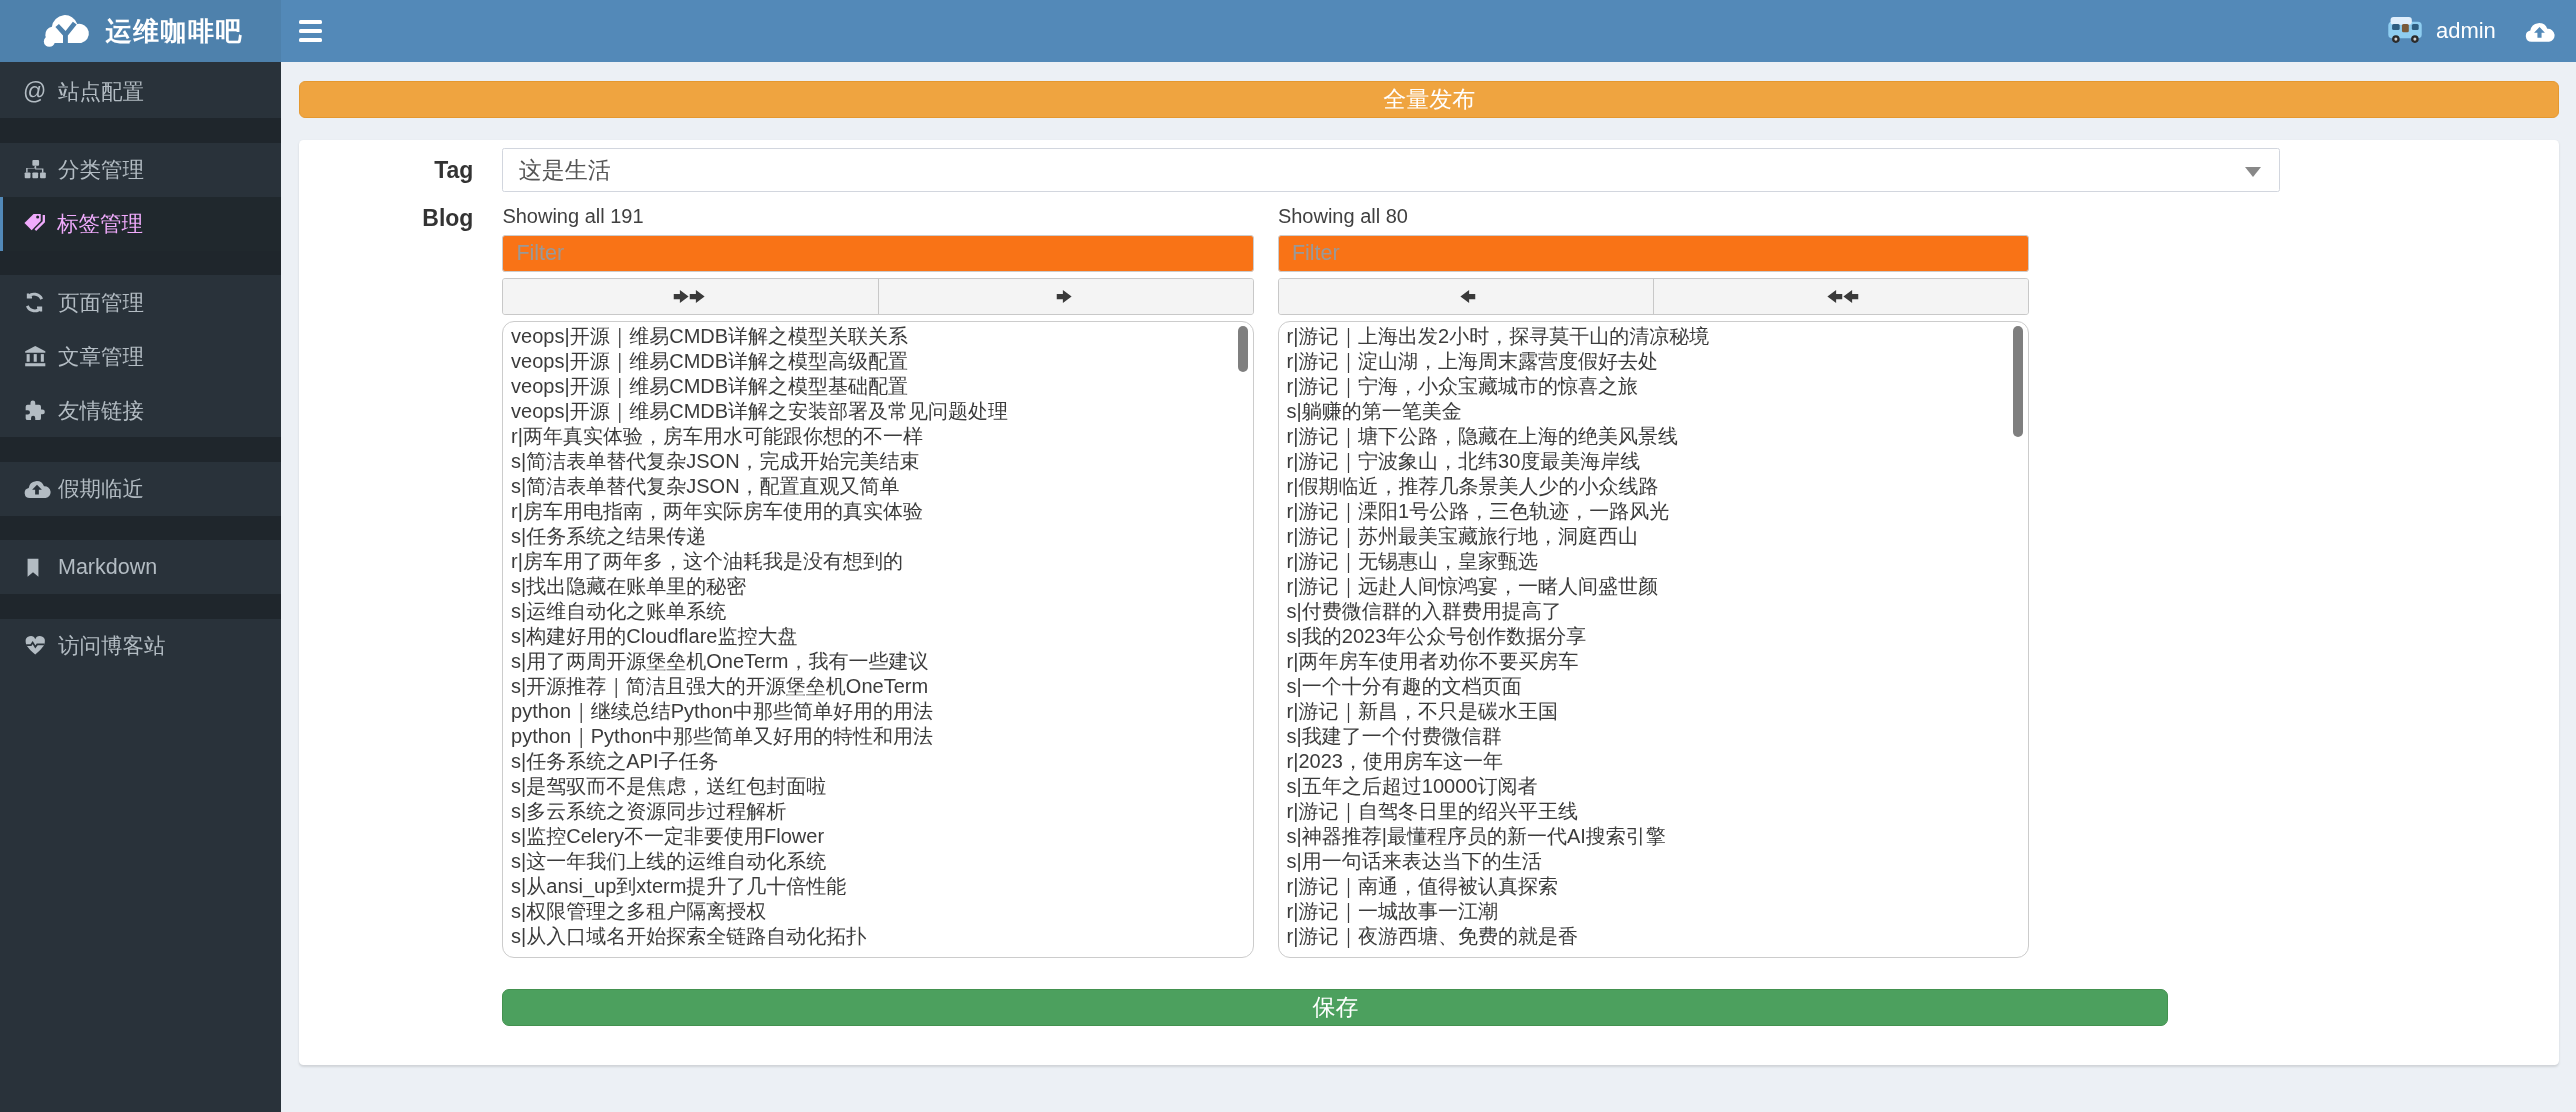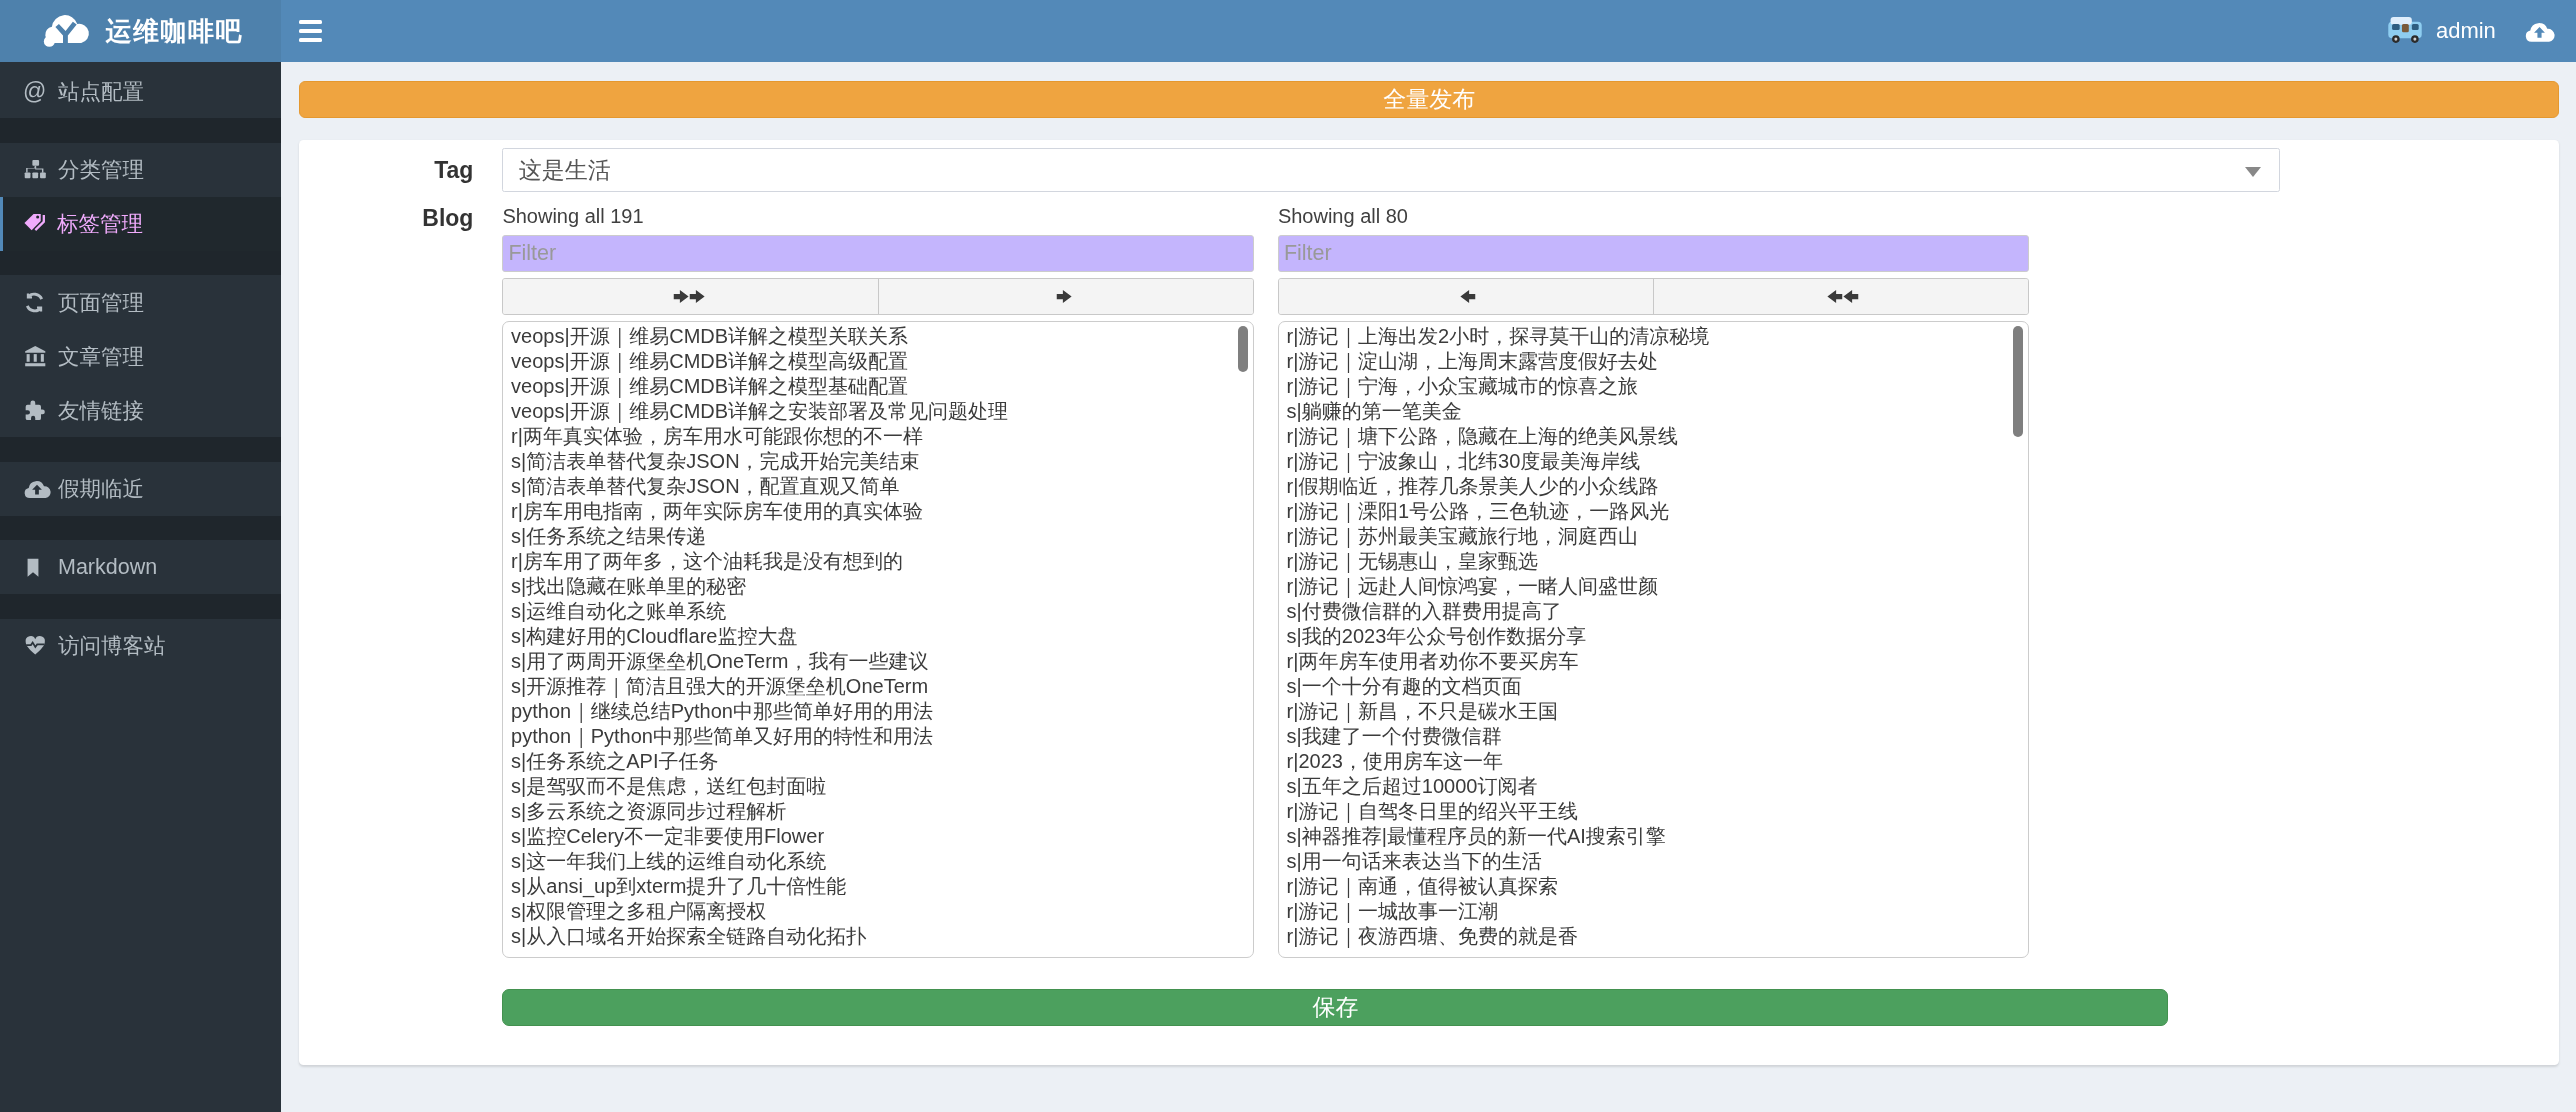--- a/index.html
+++ b/index.html
@@ -49,27 +49,27 @@
   .col-label{width:203px;text-align:right;padding-right:29px;font-weight:700;font-size:23px;color:#333;}
   .row-tag .col-label{line-height:44px;}
   .tag-select{width:1778px;height:44px;border:0.8px solid #d2d6de;border-radius:2.3px;background:#fff;position:relative;line-height:42px;padding-left:15.3px;font-size:23px;color:#555;cursor:pointer;}
   .tag-select::after{content:"";position:absolute;right:18.4px;top:18.4px;border-left:8.4px solid transparent;border-right:8.4px solid transparent;border-top:10px solid #888;}
 
   .row-blog{display:flex;margin-top:13px;}
   .row-blog .col-label{padding-top:0;}
   .dual{width:1527px;display:flex;gap:24px;align-items:center;}
   .dlb-box{width:814px;}
   .dlb-info{font-size:20px;color:#3f3f3f;height:23px;margin-bottom:7px;line-height:23px;}
-  .dlb-filter{display:block;width:100%;height:37px;border:0.8px solid var(--border-gray);border-radius:3.1px;padding:0 5px;font-size:21.5px;color:#444;outline:none;font-family:inherit;background:#c4b5fd;}
+  .dlb-filter{display:block;width:100%;height:37px;border:0.8px solid var(--border-gray);border-radius:3.1px;padding:0 13px;font-size:21.5px;color:#444;outline:none;font-family:inherit;background:#f97316;}
   .dlb-filter::placeholder{color:#999;}
   .dlb-btnrow{margin-top:6.1px;display:flex;height:37px;border:0.8px solid #c8c8c8;border-radius:3.1px;overflow:hidden;background:#f4f4f4;}
   .dlb-btn{flex:1;display:flex;align-items:center;justify-content:center;gap:1.5px;cursor:pointer;background:#f4f4f4;}
   .dlb-btn + .dlb-btn{border-left:0.8px solid #c8c8c8;}
   .dlb-btn svg{display:block;}
-  .dlb-list{margin-top:6.1px;height:637px;border:0.8px solid var(--border-gray);border-radius:7px;background:#fff;overflow:hidden;position:relative;padding-top:2.3px;}
+  .dlb-list{margin-top:6.1px;height:637px;border:0.8px solid var(--border-gray);border-radius:12px;background:#fff;overflow:hidden;position:relative;padding-top:2.3px;}
   .dlb-list ul{list-style:none;}
   .dlb-list li{height:25px;line-height:25px;font-size:20px;color:#3b3b3b;padding-left:7.7px;white-space:nowrap;overflow:hidden;cursor:pointer;}
   .scroll-thumb{position:absolute;top:3.8px;right:5.4px;width:10px;border-radius:5.4px;background:#7f7f7f;cursor:pointer;}
   .thumb-left{height:46px;}
   .thumb-right{height:111px;}
 
   .btn-save{display:block;margin:31px 0 0 203px;width:1666px;height:37px;background:var(--green);border:0.8px solid #43914f;border-radius:7px;color:#fff;font-size:23px;line-height:35px;text-align:center;cursor:pointer;}
 </style>
 </head>
 <body>

